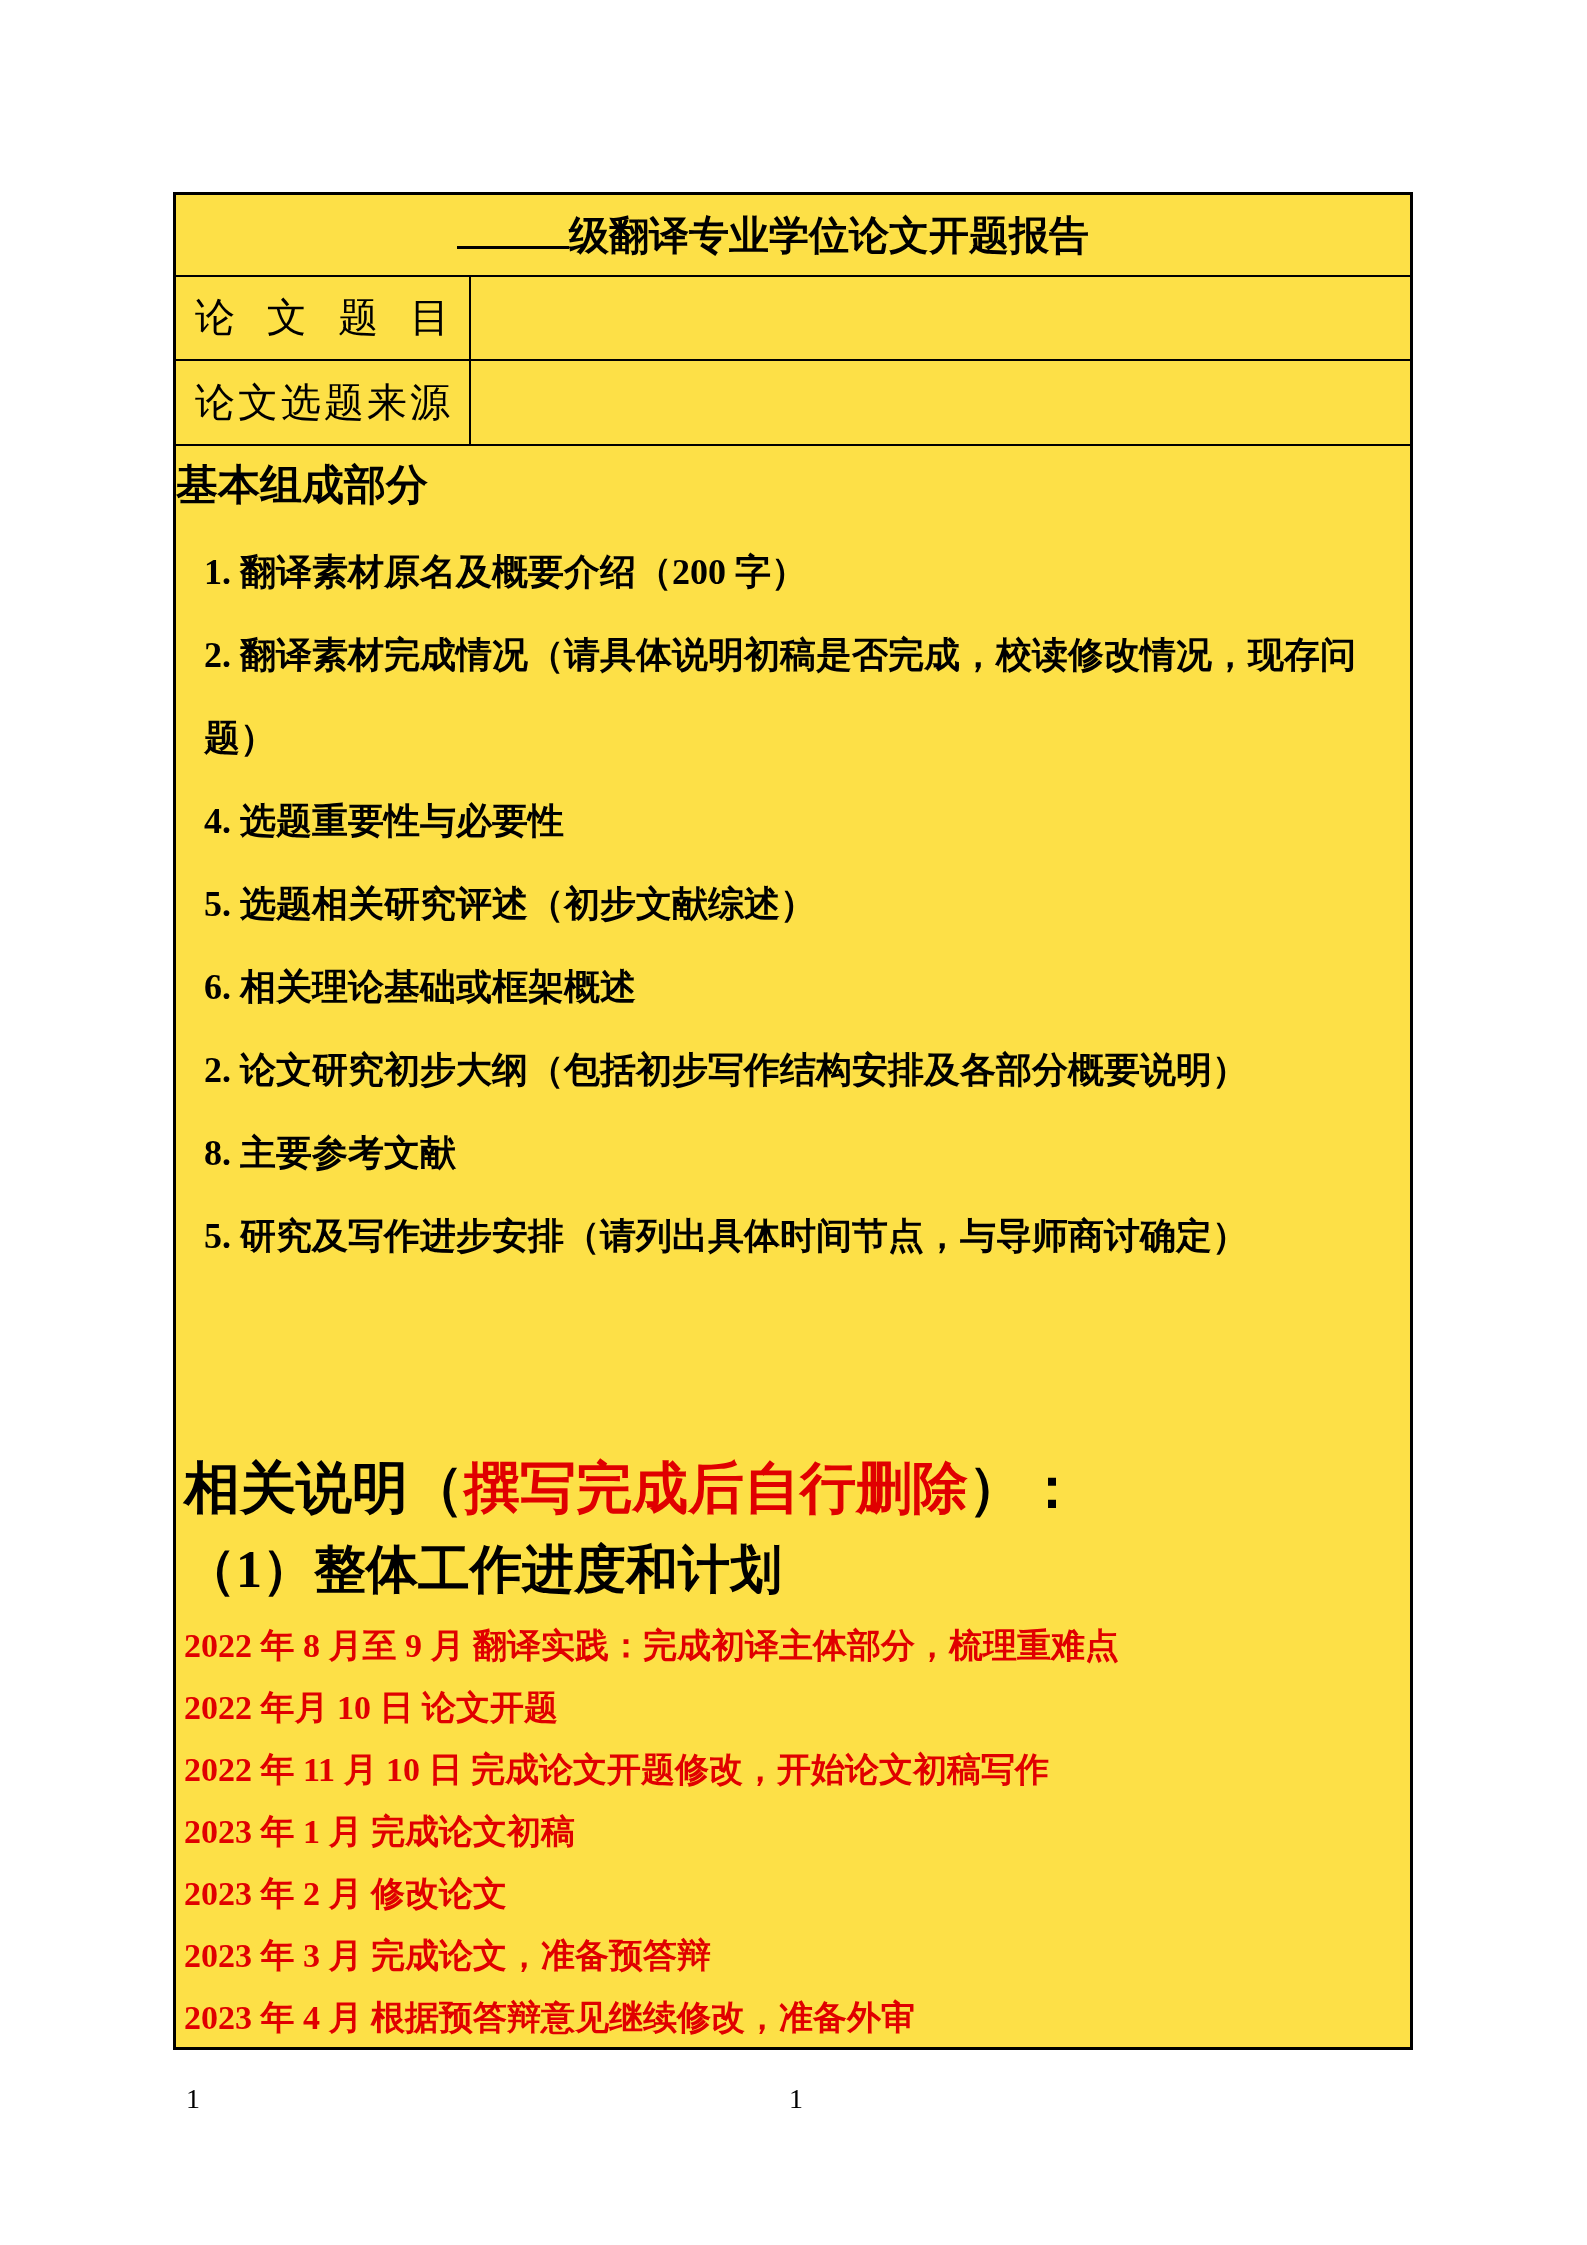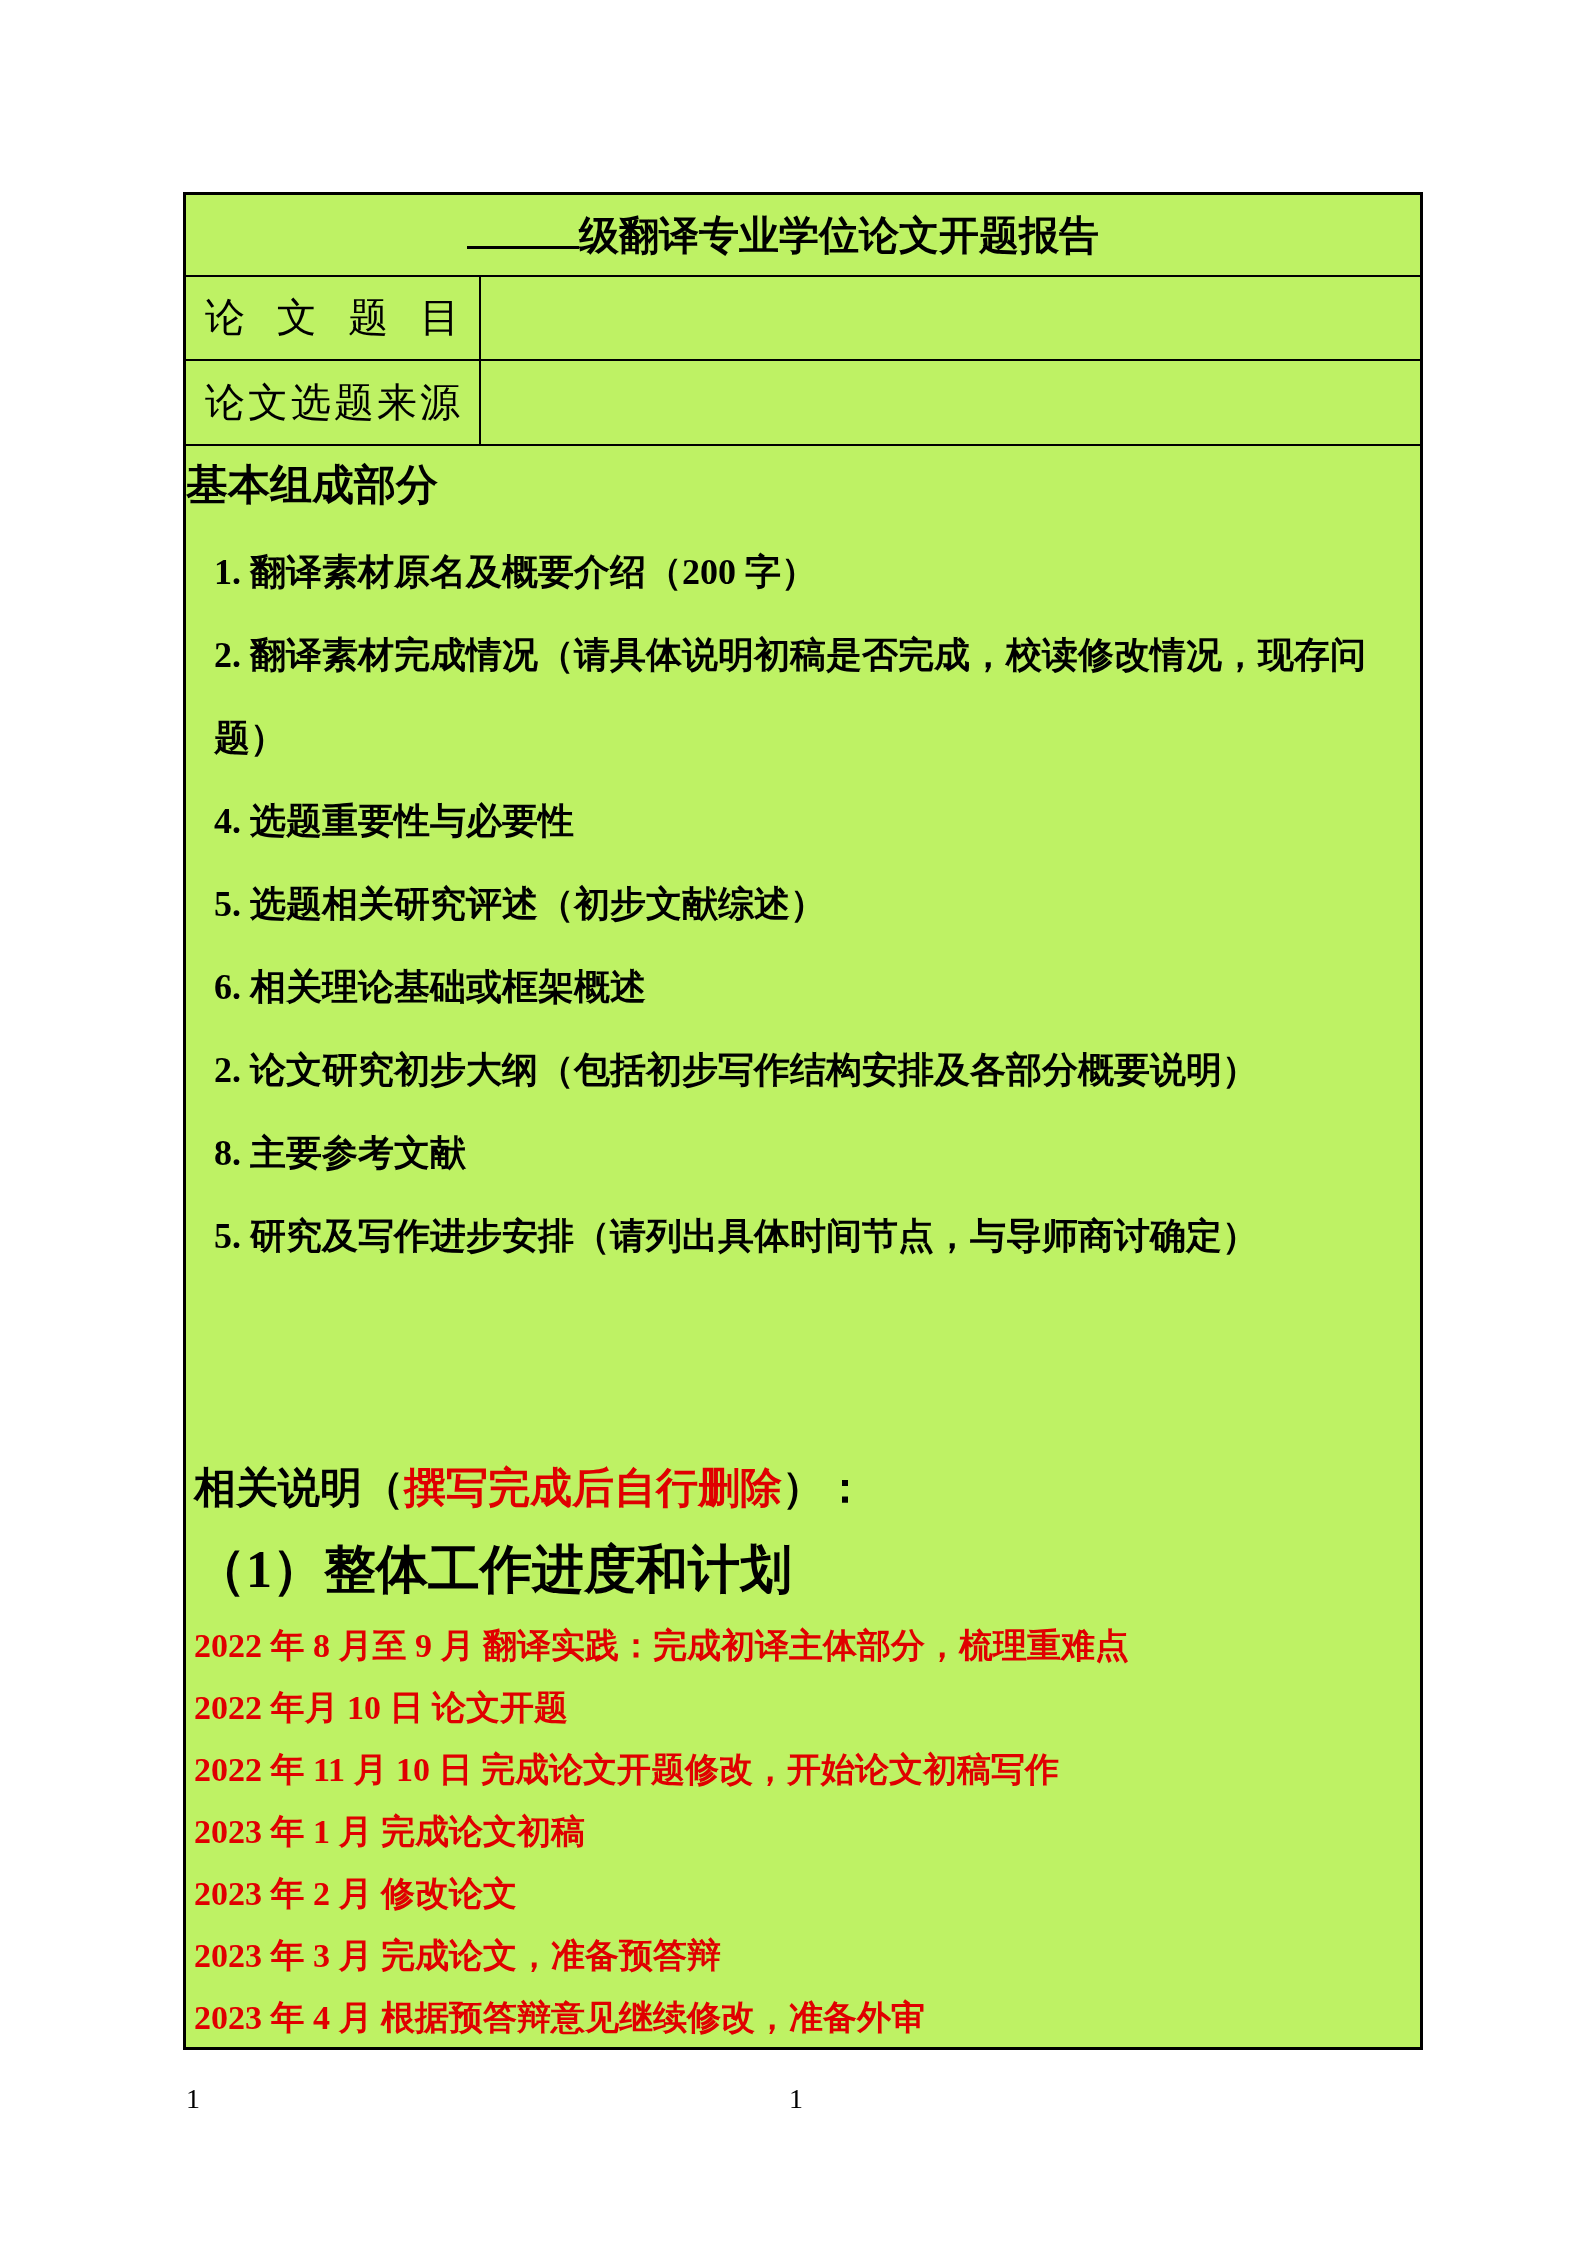--- a/index.html
+++ b/index.html
@@ -4,22 +4,22 @@
 <style>
   html,body{margin:0;padding:0;}
   body{
     width:1587px;height:2245px;position:relative;background:#ffffff;
     font-family:"Liberation Serif","DejaVu Serif",serif;color:#000;
     overflow:hidden;
   }
   .abs{position:absolute;}
   
   .doc-table{
-    left:183px;top:192px;width:1240px;height:1858px;
-    border:3px solid #000;box-sizing:border-box;background:#bef264;
+    left:173px;top:192px;width:1240px;height:1858px;
+    border:3px solid #000;box-sizing:border-box;background:#fde047;
   }
   .row-title{
     height:82px;border-bottom:2px solid #000;box-sizing:border-box;
     display:flex;align-items:center;justify-content:center;
   }
   .title-line{
     font-size:40px;font-weight:bold;white-space:nowrap;
     transform:translateX(-20px);
   }
   .blank-underline{
@@ -47,21 +47,21 @@
     font-size:42px;font-weight:bold;line-height:46px;
   }
   .component-list{
     left:8px;top:85px;right:10px;
     font-size:36px;font-weight:bold;
   }
   .component-list .list-line{
     line-height:83px;white-space:nowrap;margin-left:20px;
   }
   .notes-heading{
-    left:8px;top:1020px;font-size:42px;font-weight:bold;
+    left:8px;top:1020px;font-size:56px;font-weight:bold;
     line-height:44px;white-space:nowrap;
   }
   .plan-heading{
     left:8px;top:1102px;font-size:52px;font-weight:bold;
     line-height:44px;white-space:nowrap;
   }
   .plan-list{
     left:8px;top:1169px;right:10px;font-size:34px;
   }
   .plan-list .plan-line{

